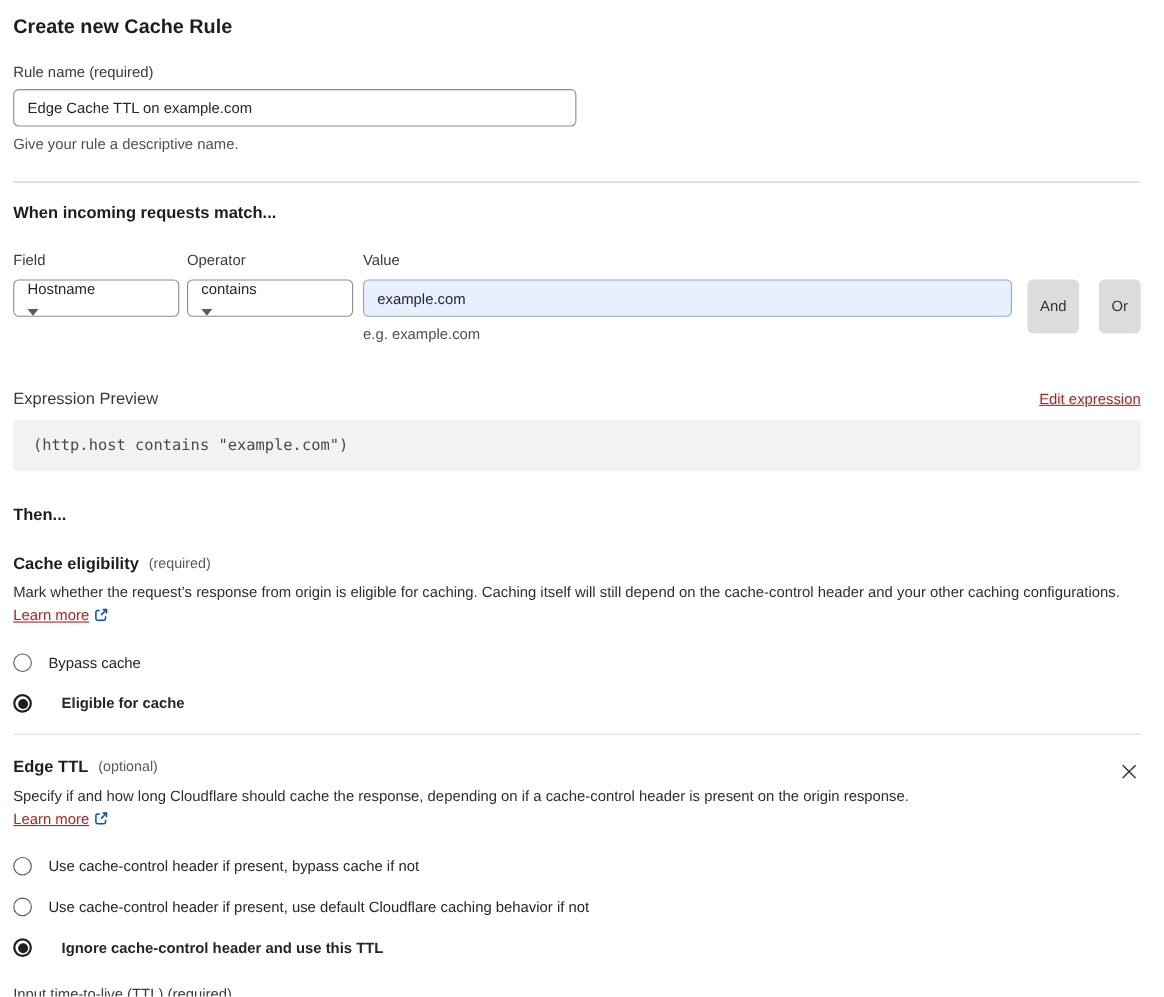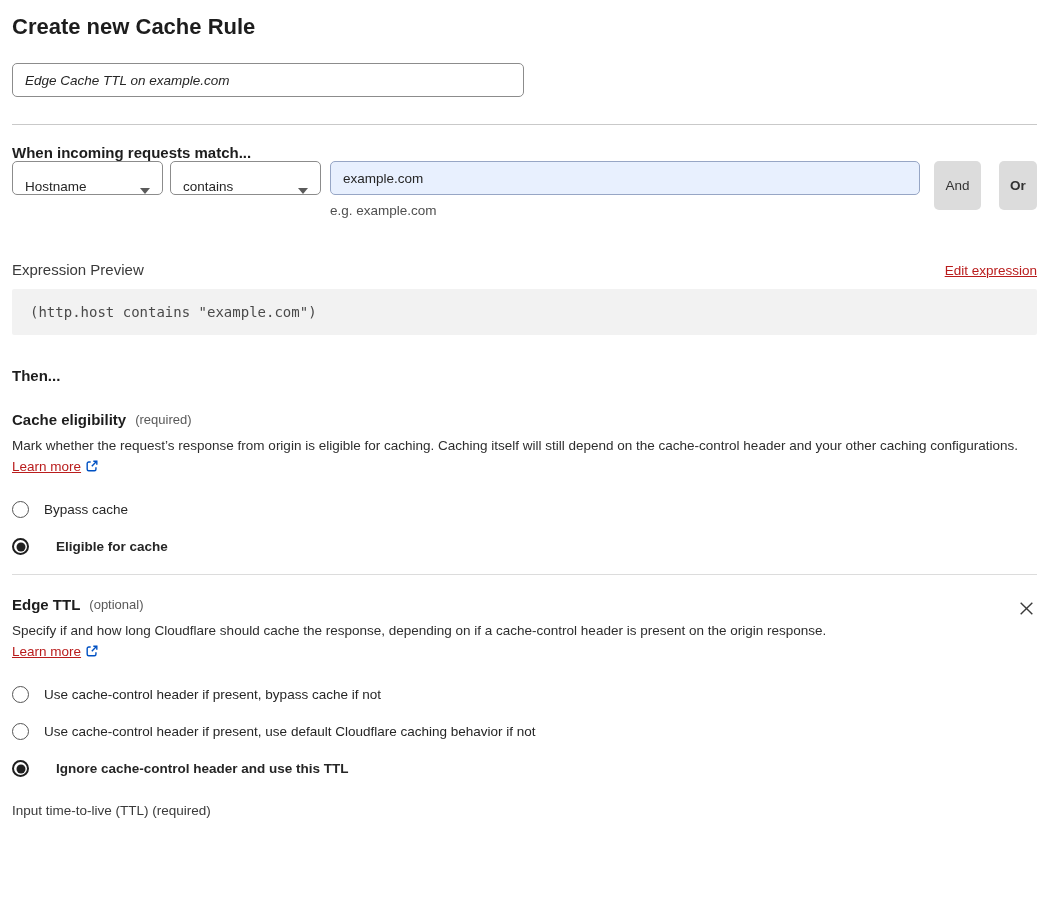--- a/index.html
+++ b/index.html
@@ -5,76 +5,76 @@
   * { margin: 0; padding: 0; box-sizing: border-box; }
   html, body { background: #ffffff; }
   body {
     width: 1058px; height: 906px; overflow: hidden;
     font-family: "Liberation Sans", sans-serif;
     color: #272727;
     -webkit-font-smoothing: antialiased;
   }
   .page { padding: 14px 21px 0 12px; }
 
-  h1.page-title { font-size: 22px; font-weight: 700; color: #1d1d1d; letter-spacing: 0; }
+  h1.page-title { font-size: 18px; font-weight: 700; color: #1d1d1d; letter-spacing: 0; }
 
   .field-label { font-size: 13.5px; color: #3a3a3a; margin-bottom: 8px; }
   .help-text { font-size: 13.5px; color: #4f4f4f; margin-top: 8px; }
 
   .text-input {
     height: 34px; border: 1px solid #8c8c8c; border-radius: 5px;
     font-size: 13.5px; color: #262626; padding: 0 12px; background: #fff;
     font-family: "Liberation Sans", sans-serif; outline: none;
   }
   .rule-name-block { margin-top: 23px; }
-  .rule-name-block input { width: 512px; font-style: italic; }
+  .rule-name-block input { width: 512px; }
 
   hr.divider { border: none; border-top: 1px solid #c9c9c9; margin: 27px 0 0 0; }
   hr.divider.light { border-top-color: #dcdcdc; }
 
   h2.section-heading { font-size: 15px; font-weight: 700; color: #1d1d1d; }
   .when-heading { margin-top: 19px; }
 
   .match-row { display: flex; margin-top: 27px; }
   .col-field { width: 151px; margin-right: 7px; }
   .col-operator { width: 151px; margin-right: 9px; }
   .col-value { flex: 1; }
 
   .select-box {
     height: 34px; border: 1px solid #8c8c8c; border-radius: 5px; background: #fff;
-    display: flex; align-items: flex-end; justify-content: space-between;
-    padding: 0 12px; font-size: 13.5px; color: #262626; cursor: pointer;
+    display: flex; align-items: flex-start; justify-content: space-between;
+    padding: 0 12px; font-size: 13.5px; color: #262626; cursor: pointer; flex-direction: column;
   }
   .caret { width: 0; height: 0; border-left: 5px solid transparent; border-right: 5px solid transparent; border-top: 6px solid #5a5a5a; }
 
   .value-input {
     width: 100%;
     background: #e8f0fe; border-color: #97a6c5;
   }
   .logic-btn {
     height: 49px; margin-top: 0; border: none; border-radius: 5px; background: #dcdcdc;
     font-size: 13.5px; color: #333; font-family: "Liberation Sans", sans-serif; cursor: pointer;
   }
   .btn-and { width: 47px; margin-left: 14px; }
-  .btn-or { width: 38px; margin-left: 18px; font-weight: bold; }
+  .btn-or { width: 38px; margin-left: 18px; }
   .labels-pad { margin-bottom: 0; }
   .ctl-label { font-size: 13.5px; color: #3a3a3a; margin-bottom: 10px; }
 
   .expr-header { display: flex; justify-content: space-between; align-items: baseline; margin-top: 43px; }
   .expr-label { font-size: 15px; color: #3a3a3a; }
   a.link { color: #b91c1c; text-decoration: underline; font-size: 13.5px; cursor: pointer; }
   .code-block {
     margin-top: 11px; background: #f2f2f2; border-radius: 2px;
     padding: 15px 18px; font-family: "DejaVu Sans Mono", "Liberation Mono", monospace;
     font-size: 14px; color: #4a4a4a;
   }
 
   .then-heading { margin-top: 32px; }
 
-  .subsection-header { display: flex; align-items: center; gap: 9px; }
+  .subsection-header { display: flex; align-items: flex-start; gap: 9px; }
   .qualifier { font-size: 13px; color: #595959; font-weight: 400; }
   .section-desc { font-size: 13.5px; color: #2e2e2e; line-height: 21px; margin-top: 7px; }
   .cache-elig { margin-top: 27px; }
 
   .ext-icon { display: inline-block; vertical-align: -2px; margin-left: 4px; }
 
   .radio-row { display: flex; align-items: center; margin-top: 20px; cursor: pointer; }
   .radio-row.first { margin-top: 22px; }
   .radio {
     width: 17px; height: 17px; border-radius: 50%;
@@ -96,27 +96,36 @@
   .ttl-block { margin-top: 26px; }
 </style>
 </head>
 <body>
 
 <div class="page">
 
   <h1 class="page-title">Create new Cache Rule</h1>
 
   <div class="rule-name-block">
+    <div class="field-label">Rule name (required)</div>
     <input class="text-input" type="text" value="Edge Cache TTL on example.com" style="">
+    <div class="help-text">Give your rule a descriptive name.</div>
   </div>
 
   <hr class="divider">
 
   <h2 class="section-heading when-heading">When incoming requests match...</h2>
 
+  <div class="match-row labels-pad">
+    <div class="col-field ctl-label">Field</div>
+    <div class="col-operator ctl-label">Operator</div>
+    <div class="col-value ctl-label">Value</div>
+    <div class="btn-and"></div>
+    <div class="btn-or"></div>
+  </div>
 
   <div class="match-row" style="margin-top:0">
     <div class="col-field">
       <div class="select-box">
         <span>Hostname</span>
         <span class="caret"></span>
       </div>
     </div>
     <div class="col-operator">
       <div class="select-box">

